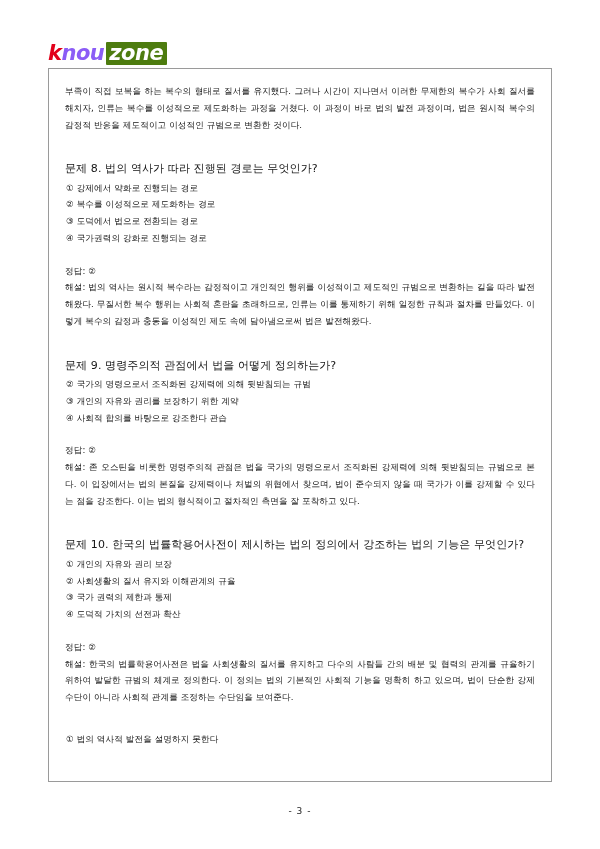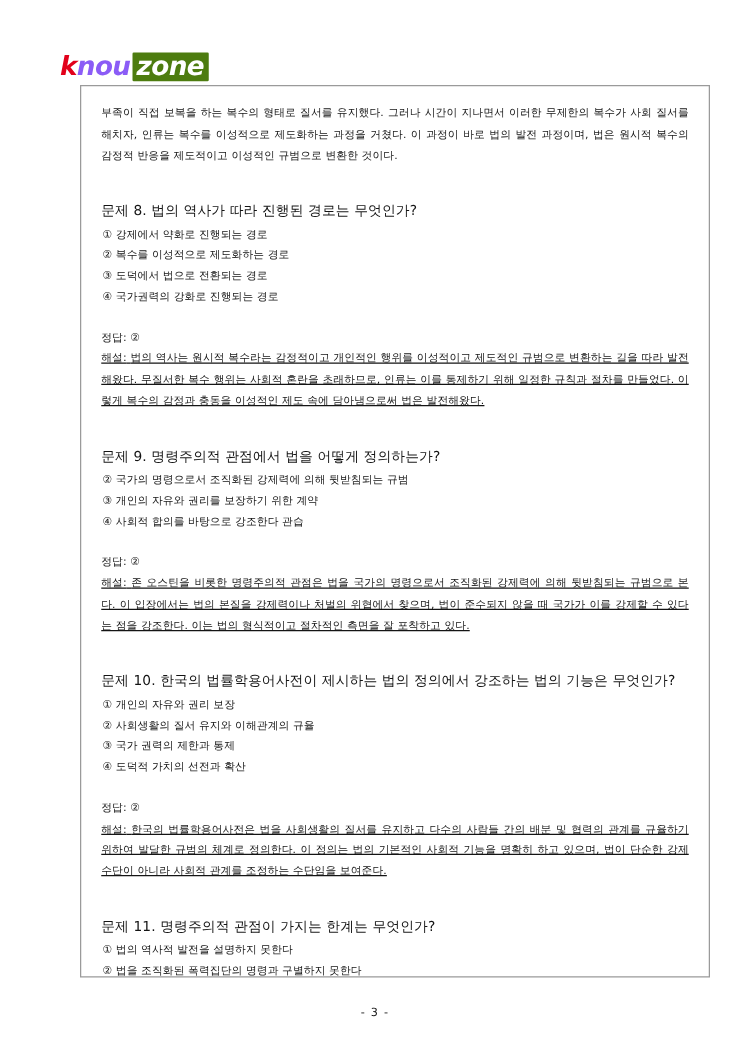--- a/index.html
+++ b/index.html
@@ -63,21 +63,20 @@
   .content-frame {
     position: absolute;
     left: 48px;
     top: 68px;
     width: 504px;
     height: 714px;
     border: 1px solid #9a9a9a;
     box-sizing: border-box;
     padding: 14px 16px 10px 16px;
     overflow: hidden;
-    margin-left: 16px;
   }
   .para {
     font-size: 8.6px;
     line-height: 1.95;
     letter-spacing: 0.1px;
     text-align: justify;
     margin: 0 0 0 0;
     color: #141414;
   }
   .blank {
@@ -105,21 +104,20 @@
     line-height: 1.95;
     letter-spacing: 0.1px;
     color: #141414;
   }
   .expl {
     font-size: 8.6px;
     line-height: 1.95;
     letter-spacing: 0.1px;
     color: #141414;
     text-align: justify;
-    text-decoration: underline;
   }
   .block {
     margin: 0;
   }
   
   .footer {
     position: absolute;
     left: 0;
     top: 806px;
     width: 600px;
@@ -202,23 +200,21 @@
       <div class="expl">
         <span>해설:</span>
         <span>한국의 법률학용어사전은 법을 사회생활의 질서를 유지하고 다수의 사람들 간의 배분 및 협력의 관계를 규율하기 위하여 발달한 규범의 체계로 정의한다. 이 정의는 법의 기본적인 사회적 기능을 명확히 하고 있으며, 법이 단순한 강제 수단이 아니라 사회적 관계를 조정하는 수단임을 보여준다.</span>
       </div>
     </div>
 
     <div class="blank"></div>
     <div class="blank-sm"></div>
 
     <div class="block">
-      <div class="q-line">문제 11. 명령주의적 관점이 가지는 한계는 무엇인가?</div>
       <div class="choice">① 법의 역사적 발전을 설명하지 못한다</div>
-      <div class="choice">② 법을 조직화된 폭력집단의 명령과 구별하지 못한다</div>
     </div>
 
   </div>
 
   <div class="footer">
     <span>- 3 -</span>
   </div>
 
 </div>
 

